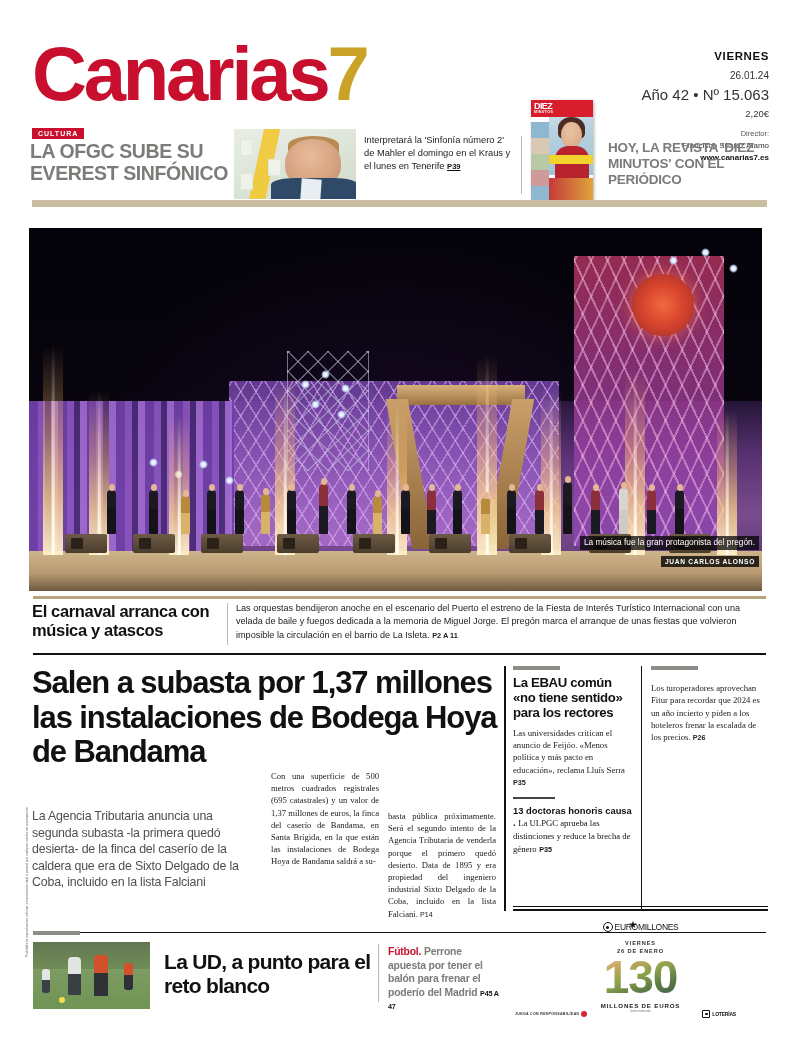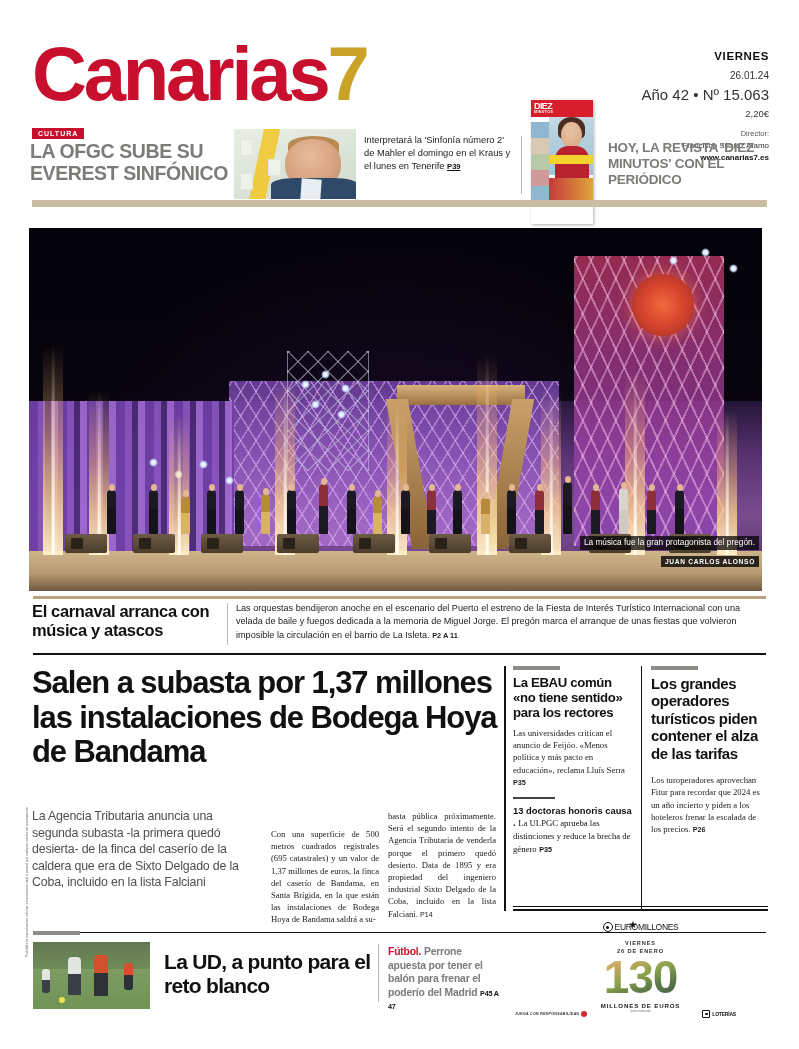--- a/index.html
+++ b/index.html
@@ -55,21 +55,21 @@
     background:#2e4a68; border-radius:28% 28% 0 0; }
   .ofgc-photo .shirt { position:absolute; left:55%; top:72%; width:16%; height:30%;
     background:#e9eef3; transform:rotate(4deg); }
   .ofgc-photo .pl { position:absolute; width:13px; height:17px; background:#eef3ea;
     border:1px solid #dfe6da; }
   .culture-sub { position:absolute; left:364px; top:134px; width:148px;
     font-size:9.3px; line-height:1.38; color:#222; }
   .culture-sub .pg { font-size:7.6px; font-weight:bold; color:#111;text-decoration:underline; }
   .vdiv { position:absolute; left:521px; top:136px; width:1px; height:58px; background:#b9b9b4; }
 
-  .diez { position:absolute; left:531px; top:100px; width:62px; height:124px;
+  .diez { position:absolute; left:531px; top:100px; width:62px; height:100px;
     background:#fff; box-shadow:1px 1px 3px rgba(0,0,0,.32); overflow:hidden; }
   .diez .dz-top { position:absolute; left:0; top:0; width:100%; height:17px; background:#d81e2c; }
   .diez .dz-logo { position:absolute; left:3px; top:2px; font-size:9px; font-weight:bold;
     color:#fff; letter-spacing:-.6px; line-height:1; }
   .diez .dz-logo small { display:block; font-size:3.6px; letter-spacing:.4px; font-weight:bold; }
   .diez .dz-photo { position:absolute; left:18px; top:9px; width:44px; height:66px;
     background:linear-gradient(175deg,#cfe0ea 0%,#b9d2e0 30%,#9ec3d6 100%); }
   .diez .dz-face { position:absolute; left:30px; top:22px; width:21px; height:26px;
     background:radial-gradient(ellipse at 45% 35%,#e9c3a4,#d4a583); border-radius:48%; }
   .diez .dz-hair { position:absolute; left:27px; top:17px; width:27px; height:22px;
@@ -158,21 +158,21 @@
   .carn-body { position:absolute; left:236px; top:602px; width:532px;
     font-size:9.1px; line-height:1.47; color:#222; }
   .carn-body .pg { font-size:7.4px; font-weight:bold; }
   .rule-blk { position:absolute; left:33px; top:653px; width:733px; height:2px; background:#111; }
 
   
   .lead-head { position:absolute; left:32px; top:666px; width:465px;
     font-size:31px; font-weight:bold; line-height:1.12; color:#111; letter-spacing:-1.1px; }
   .lead-sub { position:absolute; left:32px; top:808px; width:228px;
     font-size:12.4px; line-height:1.33; color:#4f4f4f; letter-spacing:-.2px; }
-  .lead-c1 { position:absolute; left:271px; top:828px; width:108px;
+  .lead-c1 { position:absolute; left:271px; top:770px; width:108px;
     font-family:"Liberation Serif", serif; font-size:8.6px; line-height:1.42;
     text-align:justify; color:#1a1a1a; }
   .lead-c2 { position:absolute; left:388px; top:810px; width:108px;
     font-family:"Liberation Serif", serif; font-size:8.6px; line-height:1.42;
     text-align:justify; color:#1a1a1a; }
   .lead-c2 .pg { font-family:"Liberation Sans",sans-serif; font-size:7.2px; font-weight:normal; }
   .col-div { position:absolute; left:504px; top:666px; width:1.5px; height:245px; background:#111; }
 
   
   .side { position:absolute; top:666px; }
@@ -410,21 +410,20 @@
     <div class="mini-head">
       <span>13 doctoras honoris causa .</span>
       <span class="rest">La ULPGC aprueba las distinciones y reduce la brecha de género</span>
       <span class="pg">P35</span>
     </div>
   </div>
   <div class="side-div"></div>
 
   <div class="side side-b">
     <div class="side-rule"></div>
-    <div class="side-head big">Los grandes operadores turísticos piden contener el alza de las tarifas</div>
     <div class="side-text" style="margin-top:12px">
       <span>Los turoperadores aprovechan Fitur para recordar que 2024 es un año incierto y piden a los hoteleros frenar la escalada de los precios.</span>
       <span class="pg">P26</span>
     </div>
   </div>
 
   <div class="ad-rule"></div>
   <div class="ad-rule2"></div>
   <div class="ad">
     <div class="eu-logo">

